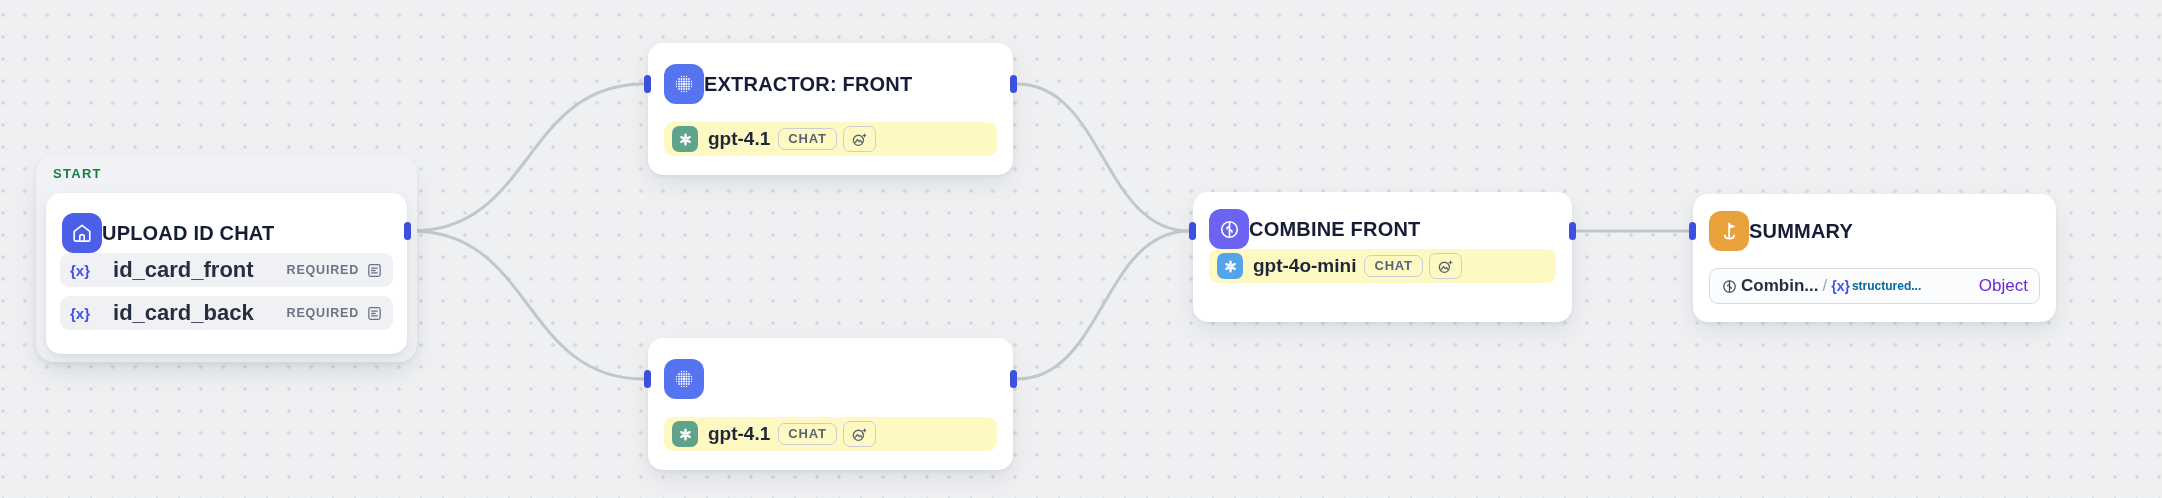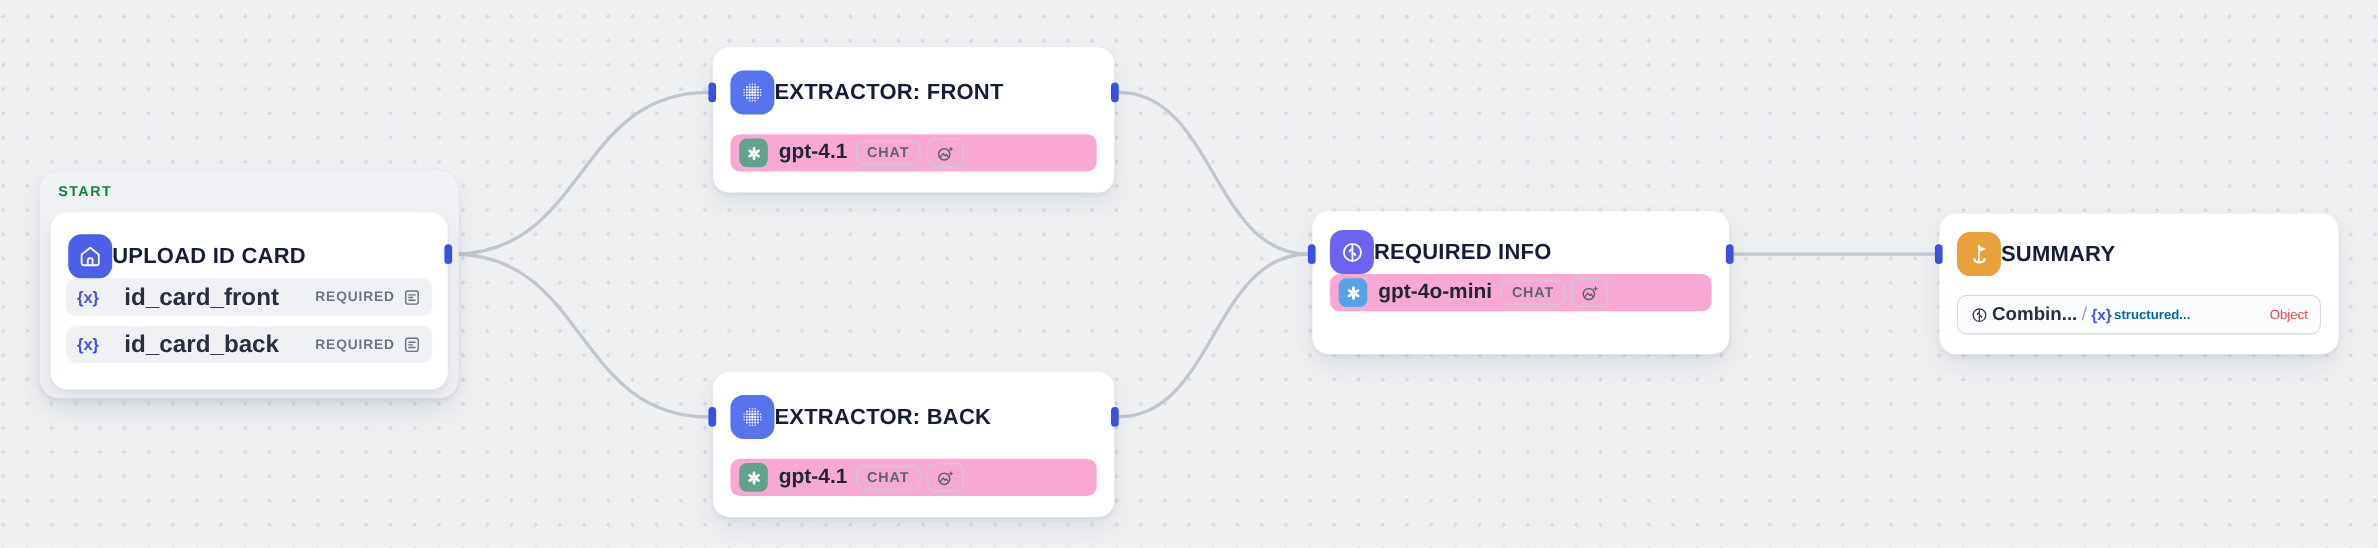--- a/index.html
+++ b/index.html
@@ -43,21 +43,21 @@
     background:#eff1f4;border-radius:9px;padding:0 10px;
   }
   .braces{font-size:15px;font-weight:700;color:#4150e6;flex:0 0 auto;}
   .field-name{font-size:22px;font-weight:700;color:#272e3f;margin-left:23px;white-space:nowrap;}
   .pill-spacer{flex:1;}
   .required{font-size:12.5px;font-weight:600;color:#6b7485;letter-spacing:.8px;margin-right:7px;}
   .doc-icon{display:flex;color:#6b7485;}
 
   .model-pill{
     display:flex;align-items:center;height:34px;margin:0 16px;
-    background:#f9a8d4;border-radius:9px;padding:0 8px;
+    background:#fef9c3;border-radius:9px;padding:0 8px;
   }
   .ai-chip{
     width:26px;height:26px;border-radius:7px;display:flex;align-items:center;
     justify-content:center;color:#fff;flex:0 0 auto;
   }
   .ai-green{background:#5fa38c;}
   .ai-blue{background:#55a3e9;}
   .model-name{font-size:19px;font-weight:600;color:#1f2736;margin-left:10px;white-space:nowrap;}
   .chat-badge{
     margin-left:8px;border:1.5px solid #c9cdd6;border-radius:7px;
@@ -70,42 +70,42 @@
 
   .ref-badge{
     display:flex;align-items:center;height:34px;margin:0 16px;
     background:#fbfcfd;border:1.5px solid #d6dae0;border-radius:9px;padding:0 11px;
   }
   .ref-brain{display:flex;color:#3a4152;margin-right:3px;}
   .ref-source{font-size:17px;font-weight:700;color:#272e3f;white-space:nowrap;}
   .ref-sep{font-size:17px;color:#a0a6b1;margin:0 4px;}
   .ref-badge .braces{font-size:14px;}
   .ref-var{font-size:12px;font-weight:700;color:#0369a1;margin-left:2px;white-space:nowrap;}
-  .ref-type{font-size:12px;font-weight:400;color:#ef4444;margin-left:auto;white-space:nowrap;}
+  .ref-type{font-size:17px;font-weight:400;color:#6d28d9;margin-left:auto;white-space:nowrap;}
 
   .handle{
     position:absolute;width:7px;height:18px;border-radius:3.5px;
     background:#3c50df;z-index:3;
   }
   .h-left{left:-4px;}
   .h-right{right:-4px;}
 
   
   .start-group{left:36px;top:155px;width:381px;height:207px;}
   .start-card{left:10px;top:38px;width:361px;height:161px;}
   .start-card .title-row{margin-top:20px;}
   .start-card .field-pill:first-of-type{margin-top:17px;}
   .n-front{left:648px;top:43px;width:365px;height:132px;}
   .n-back{left:648px;top:338px;width:365px;height:132px;}
   .n-front .title-row,.n-back .title-row{margin-top:21px;}
   .n-front .model-pill,.n-back .model-pill{margin-top:18px;}
   .n-combine{left:1193px;top:192px;width:379px;height:130px;}
   .n-combine .title-row{margin-top:17px;}
   .n-combine .model-pill{}
-  .n-summary{left:1763px;top:194px;width:363px;height:128px;text-align:center;}
+  .n-summary{left:1693px;top:194px;width:363px;height:128px;text-align:center;}
   .n-summary .title-row{margin-top:17px;}
   .n-summary .ref-badge{margin-top:17px;}
 </style>
 </head>
 <body>
 
 <svg class="hiddefs" aria-hidden="true">
   <defs>
     <g id="ic-home" fill="none" stroke="currentColor" stroke-width="1.8" stroke-linecap="round" stroke-linejoin="round">
       <path d="M3.5 10.3 L12 3.6 L20.5 10.3 V19 a1.9 1.9 0 0 1 -1.9 1.9 H5.4 a1.9 1.9 0 0 1 -1.9 -1.9 Z"></path>
@@ -195,21 +195,21 @@
 
   <div class="group start-group">
     <div class="group-label">START</div>
     <div class="card start-card">
       <div class="title-row">
         <div class="tile tile-start">
           <svg width="22" height="22" viewBox="0 0 24 24">
               <use href="#ic-home"></use>
             </svg>
         </div>
-        <div class="node-title">UPLOAD ID CARD</div>
+        <div class="node-title">UPLOAD ID CHAT</div>
       </div>
       <div class="field-pill">
         <span class="braces">{x}</span>
         <span class="field-name">id_card_front</span>
         <span class="pill-spacer"></span>
         <span class="required">REQUIRED</span>
         <span class="doc-icon">
           <svg width="17" height="17" viewBox="0 0 24 24">
               <use href="#ic-doclines"></use>
             </svg>
@@ -257,21 +257,20 @@
     <div class="handle h-right" style="top:32px;"></div>
   </div>
 
   <div class="card n-back">
     <div class="title-row">
       <div class="tile tile-extract">
         <svg width="24" height="24" viewBox="0 0 24 24">
             <use href="#ic-halftone"></use>
           </svg>
       </div>
-      <div class="node-title">EXTRACTOR: BACK</div>
     </div>
     <div class="model-pill">
       <span class="ai-chip ai-green">
         <svg width="17" height="17" viewBox="0 0 24 24">
             <use href="#ic-openai"></use>
           </svg>
       </span>
       <span class="model-name">gpt-4.1</span>
       <span class="chat-badge">CHAT</span>
       <span class="cap-box">
@@ -284,21 +283,21 @@
     <div class="handle h-right" style="top:32px;"></div>
   </div>
 
   <div class="card n-combine">
     <div class="title-row">
       <div class="tile tile-combine">
         <svg width="23" height="23" viewBox="0 0 24 24">
             <use href="#ic-brain"></use>
           </svg>
       </div>
-      <div class="node-title">REQUIRED INFO</div>
+      <div class="node-title">COMBINE FRONT</div>
     </div>
     <div class="model-pill">
       <span class="ai-chip ai-blue">
         <svg width="17" height="17" viewBox="0 0 24 24">
             <use href="#ic-openai"></use>
           </svg>
       </span>
       <span class="model-name">gpt-4o-mini</span>
       <span class="chat-badge">CHAT</span>
       <span class="cap-box">

